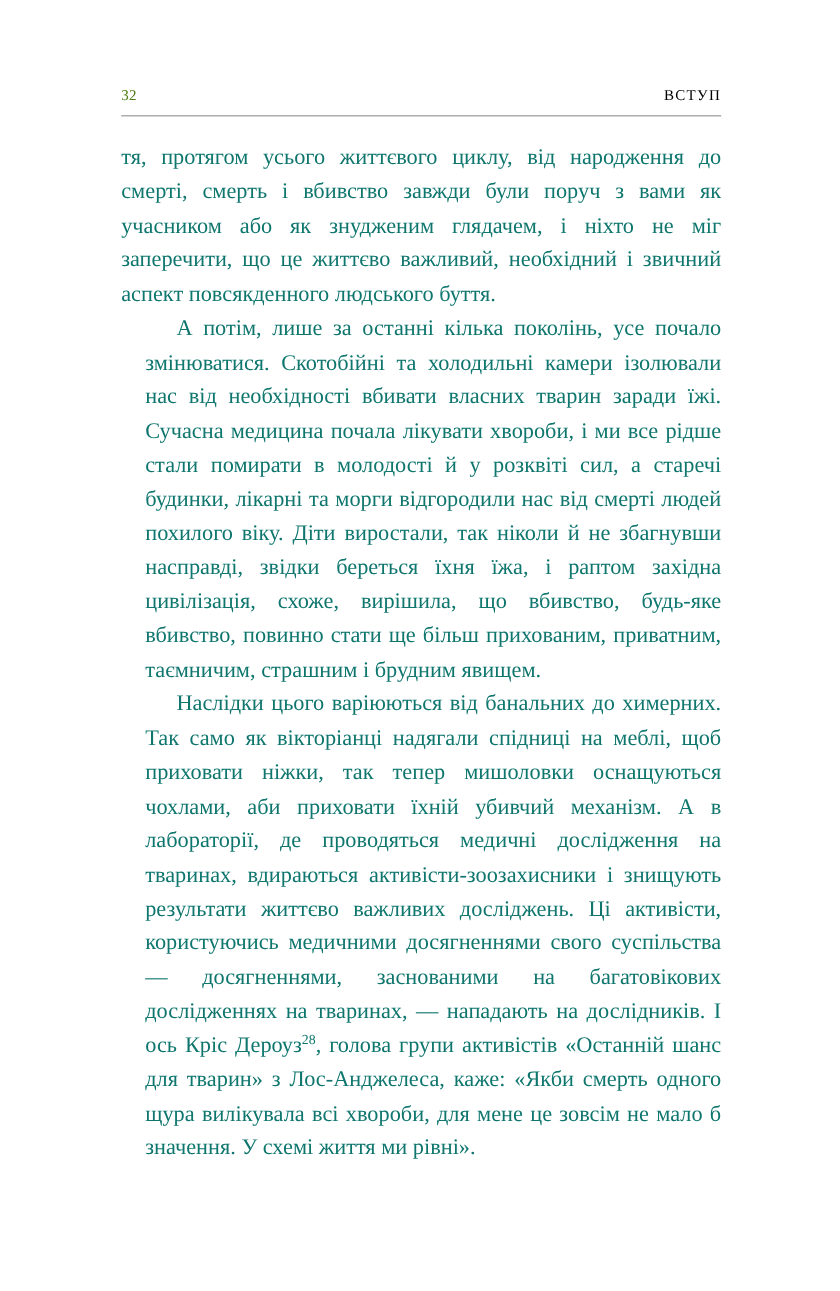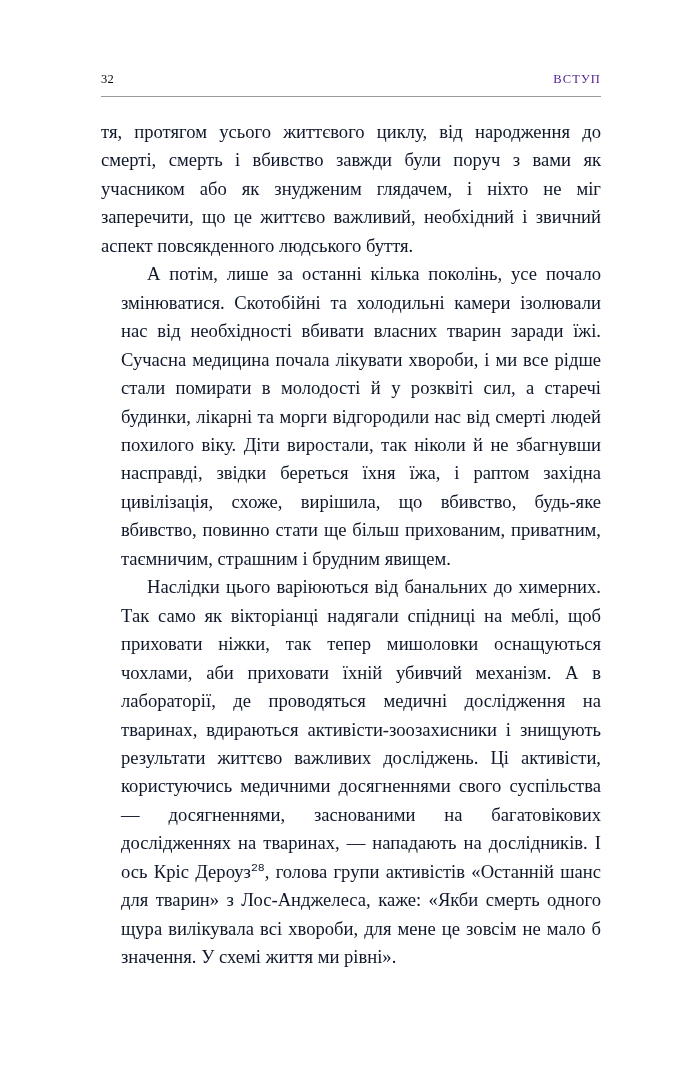--- a/index.html
+++ b/index.html
@@ -28,60 +28,59 @@
     top: 72px;
     width: 500px;
     display: flex;
     align-items: baseline;
     justify-content: space-between;
     font-family: "Liberation Serif", "DejaVu Serif", serif;
   }
   .folio {
     font-size: 12.5px;
     letter-spacing: 0.2px;
-    color: #000000;
+    color: #4d7c0f;
   }
   .head-title {
     font-size: 12.5px;
     letter-spacing: 1.1px;
-    color: #4c1d95;
+    color: #000000;
   }
   .head-rule {
     position: absolute;
     left: 101px;
     top: 96px;
     width: 500px;
     height: 1px;
     background: #9a9a9a;
   }
   .body-text {
     position: absolute;
     left: 101px;
     top: 118px;
     width: 500px;
     font-size: 18.6px;
     line-height: 28.45px;
     text-align: justify;
     text-justify: inter-word;
-    color: #0f172a;
+    color: #0f766e;
     hyphens: manual;
   }
   .body-text p {
     margin: 0;
     padding: 0;
   }
   .body-text p.indent {
     text-indent: 26px;
     margin-left: 20px;
   }
   sup {
     font-size: 0.62em;
     vertical-align: super;
     line-height: 0;
-    font-family: Liberation Mono, monospace;
   }
 </style>
 </head>
 <body>
 
 <div class="page">
 
   <div class="running-head">
     <span class="folio">32</span>
     <span class="head-title">ВСТУП</span>

